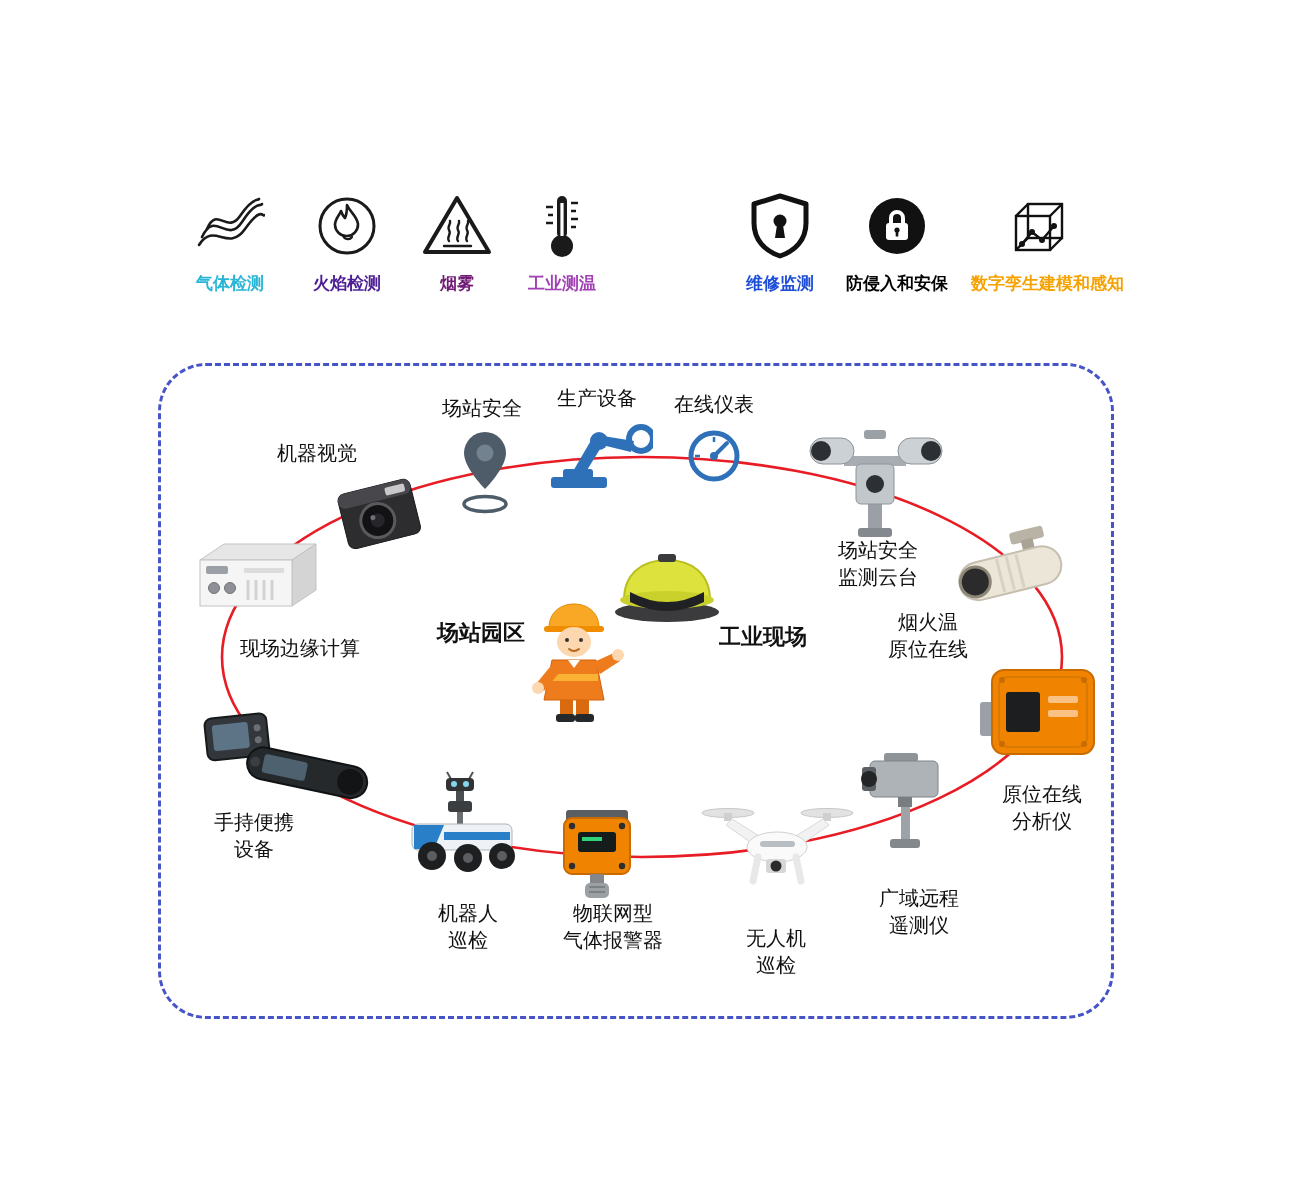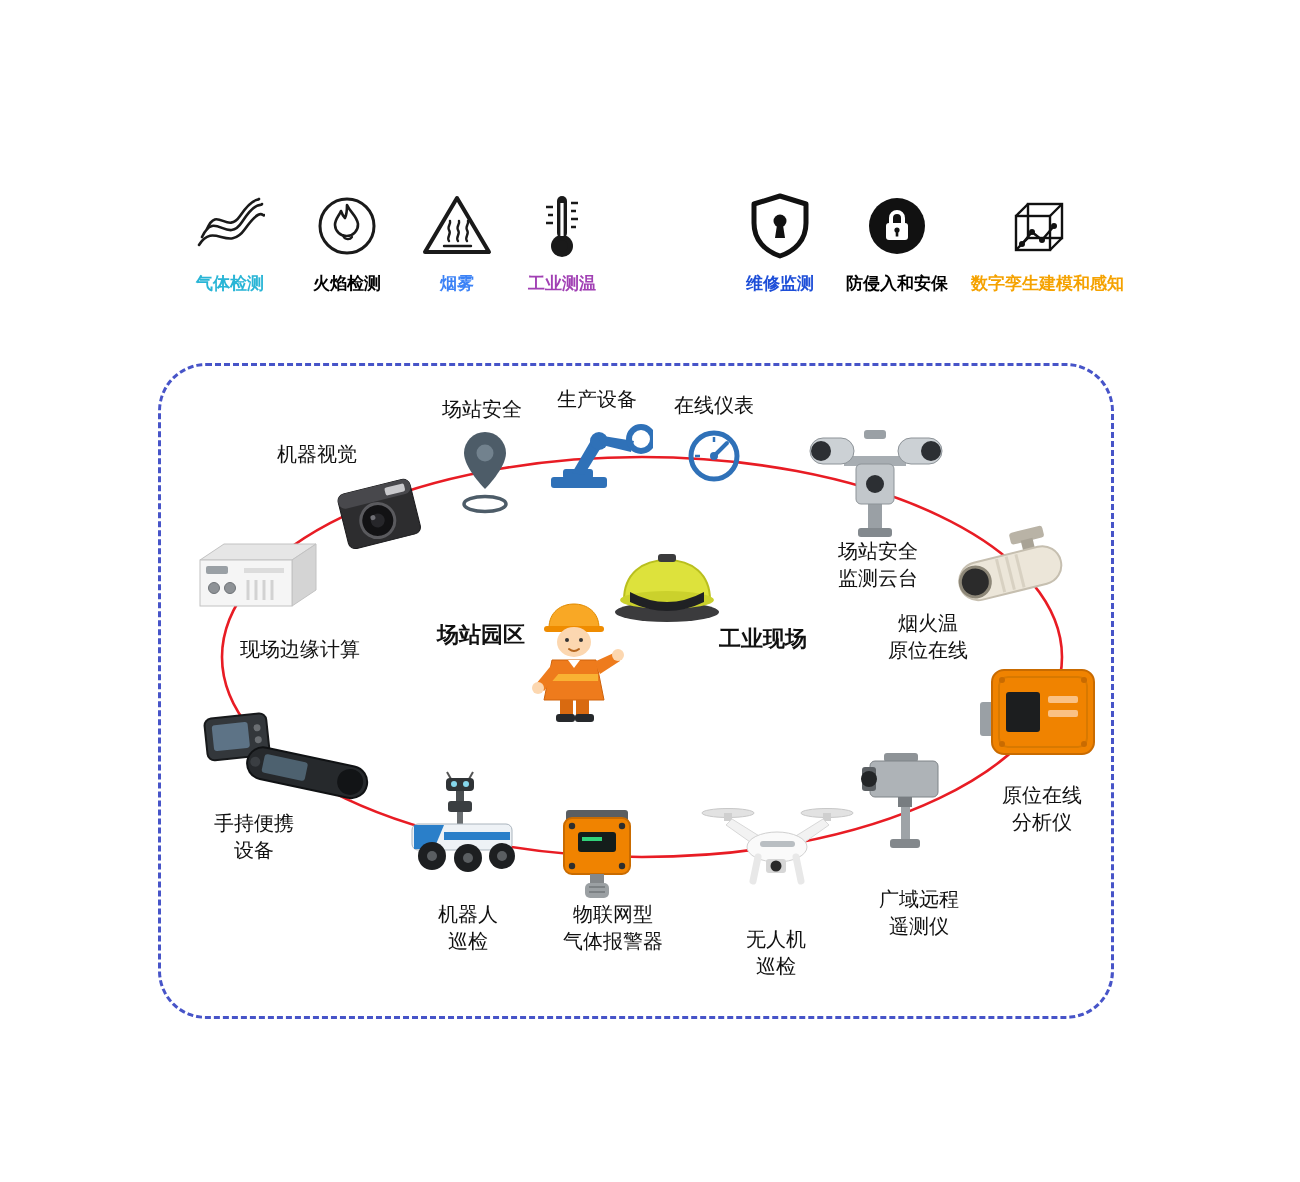--- a/index.html
+++ b/index.html
@@ -1,17 +1,17 @@
 <!DOCTYPE html>
 <html><head>
 <meta charset="utf-8">
 <style>
   * { margin:0; padding:0; box-sizing:border-box; }
   body { background:#fff; font-family:"Liberation Sans","DejaVu Sans",sans-serif; }
-  #canvas { position:relative; width:1300px; height:1182px; background:#fff; overflow:hidden; }
+  #canvas { position:relative; width:1300px; height:1182px; background:#fff; overflow:hidden;font-family:Liberation Mono, monospace; }
 
   
   .legend-item { position:absolute; top:190px; transform:translateX(-50%);
                  display:flex; flex-direction:column; align-items:center; }
   .legend-icon { width:72px; height:72px; display:flex; align-items:center; justify-content:center; }
   .legend-label { margin-top:10px; font-size:17px; font-weight:bold; white-space:nowrap; }
 
   
   .boundary { position:absolute; left:158px; top:363px; width:956px; height:656px;
               border:3px dashed #4754c8; border-radius:48px; }
@@ -41,36 +41,36 @@
   </div>
 
   <div class="legend-item" style="left:347px">
     <div class="legend-icon">
       <svg width="70" height="70" viewBox="0 0 70 70">
         <circle cx="35" cy="35" r="27" fill="none" stroke="#1a1a1a" stroke-width="3"></circle>
         <path d="M35 14 c3 7 10 11 11 19 a11.5 11.5 0 0 1 -23 1 c0 -6 4 -9 6 -14 c1 3 2 5 4 7 c2 -4 2 -8 2 -13 z" fill="none" stroke="#1a1a1a" stroke-width="2.6" stroke-linejoin="round"></path>
         <path d="M31 44 a5 5 0 0 0 9 2" fill="none" stroke="#1a1a1a" stroke-width="2.2" stroke-linecap="round"></path>
       </svg>
     </div>
-    <div class="legend-label" style="color: #000000;">火焰检测</div>
+    <div class="legend-label" style="color: #4c1d95;">火焰检测</div>
   </div>
 
   <div class="legend-item" style="left:457px">
     <div class="legend-icon">
       <svg width="70" height="70" viewBox="0 0 70 70">
         <path d="M35 7 L67 61 L3 61 Z" fill="none" stroke="#1a1a1a" stroke-width="4" stroke-linejoin="round"></path>
         <g fill="none" stroke="#1a1a1a" stroke-width="2.4" stroke-linecap="round">
           <path d="M27 50 c-3 -4 3 -7 0 -11 c-2 -3 2 -6 1 -9"></path>
           <path d="M36 50 c-3 -4 3 -7 0 -11 c-2 -3 2 -6 1 -9"></path>
           <path d="M45 50 c-3 -4 3 -7 0 -11 c-2 -3 2 -6 1 -9"></path>
           <line x1="22" y1="55" x2="49" y2="55"></line>
         </g>
       </svg>
     </div>
-    <div class="legend-label" style="color: #3b82f6;">烟雾</div>
+    <div class="legend-label" style="color: #701a75;">烟雾</div>
   </div>
 
   <div class="legend-item" style="left:562px">
     <div class="legend-icon">
       <svg width="70" height="70" viewBox="0 0 70 70">
         <rect x="30" y="5" width="10" height="42" rx="5" fill="#1a1a1a"></rect>
         <circle cx="35" cy="55" r="11" fill="#1a1a1a"></circle>
         <rect x="33.4" y="12" width="3.2" height="33" fill="#fff"></rect>
         <circle cx="35" cy="55" r="6" fill="#1a1a1a"></circle>
         <g stroke="#1a1a1a" stroke-width="2.5">

